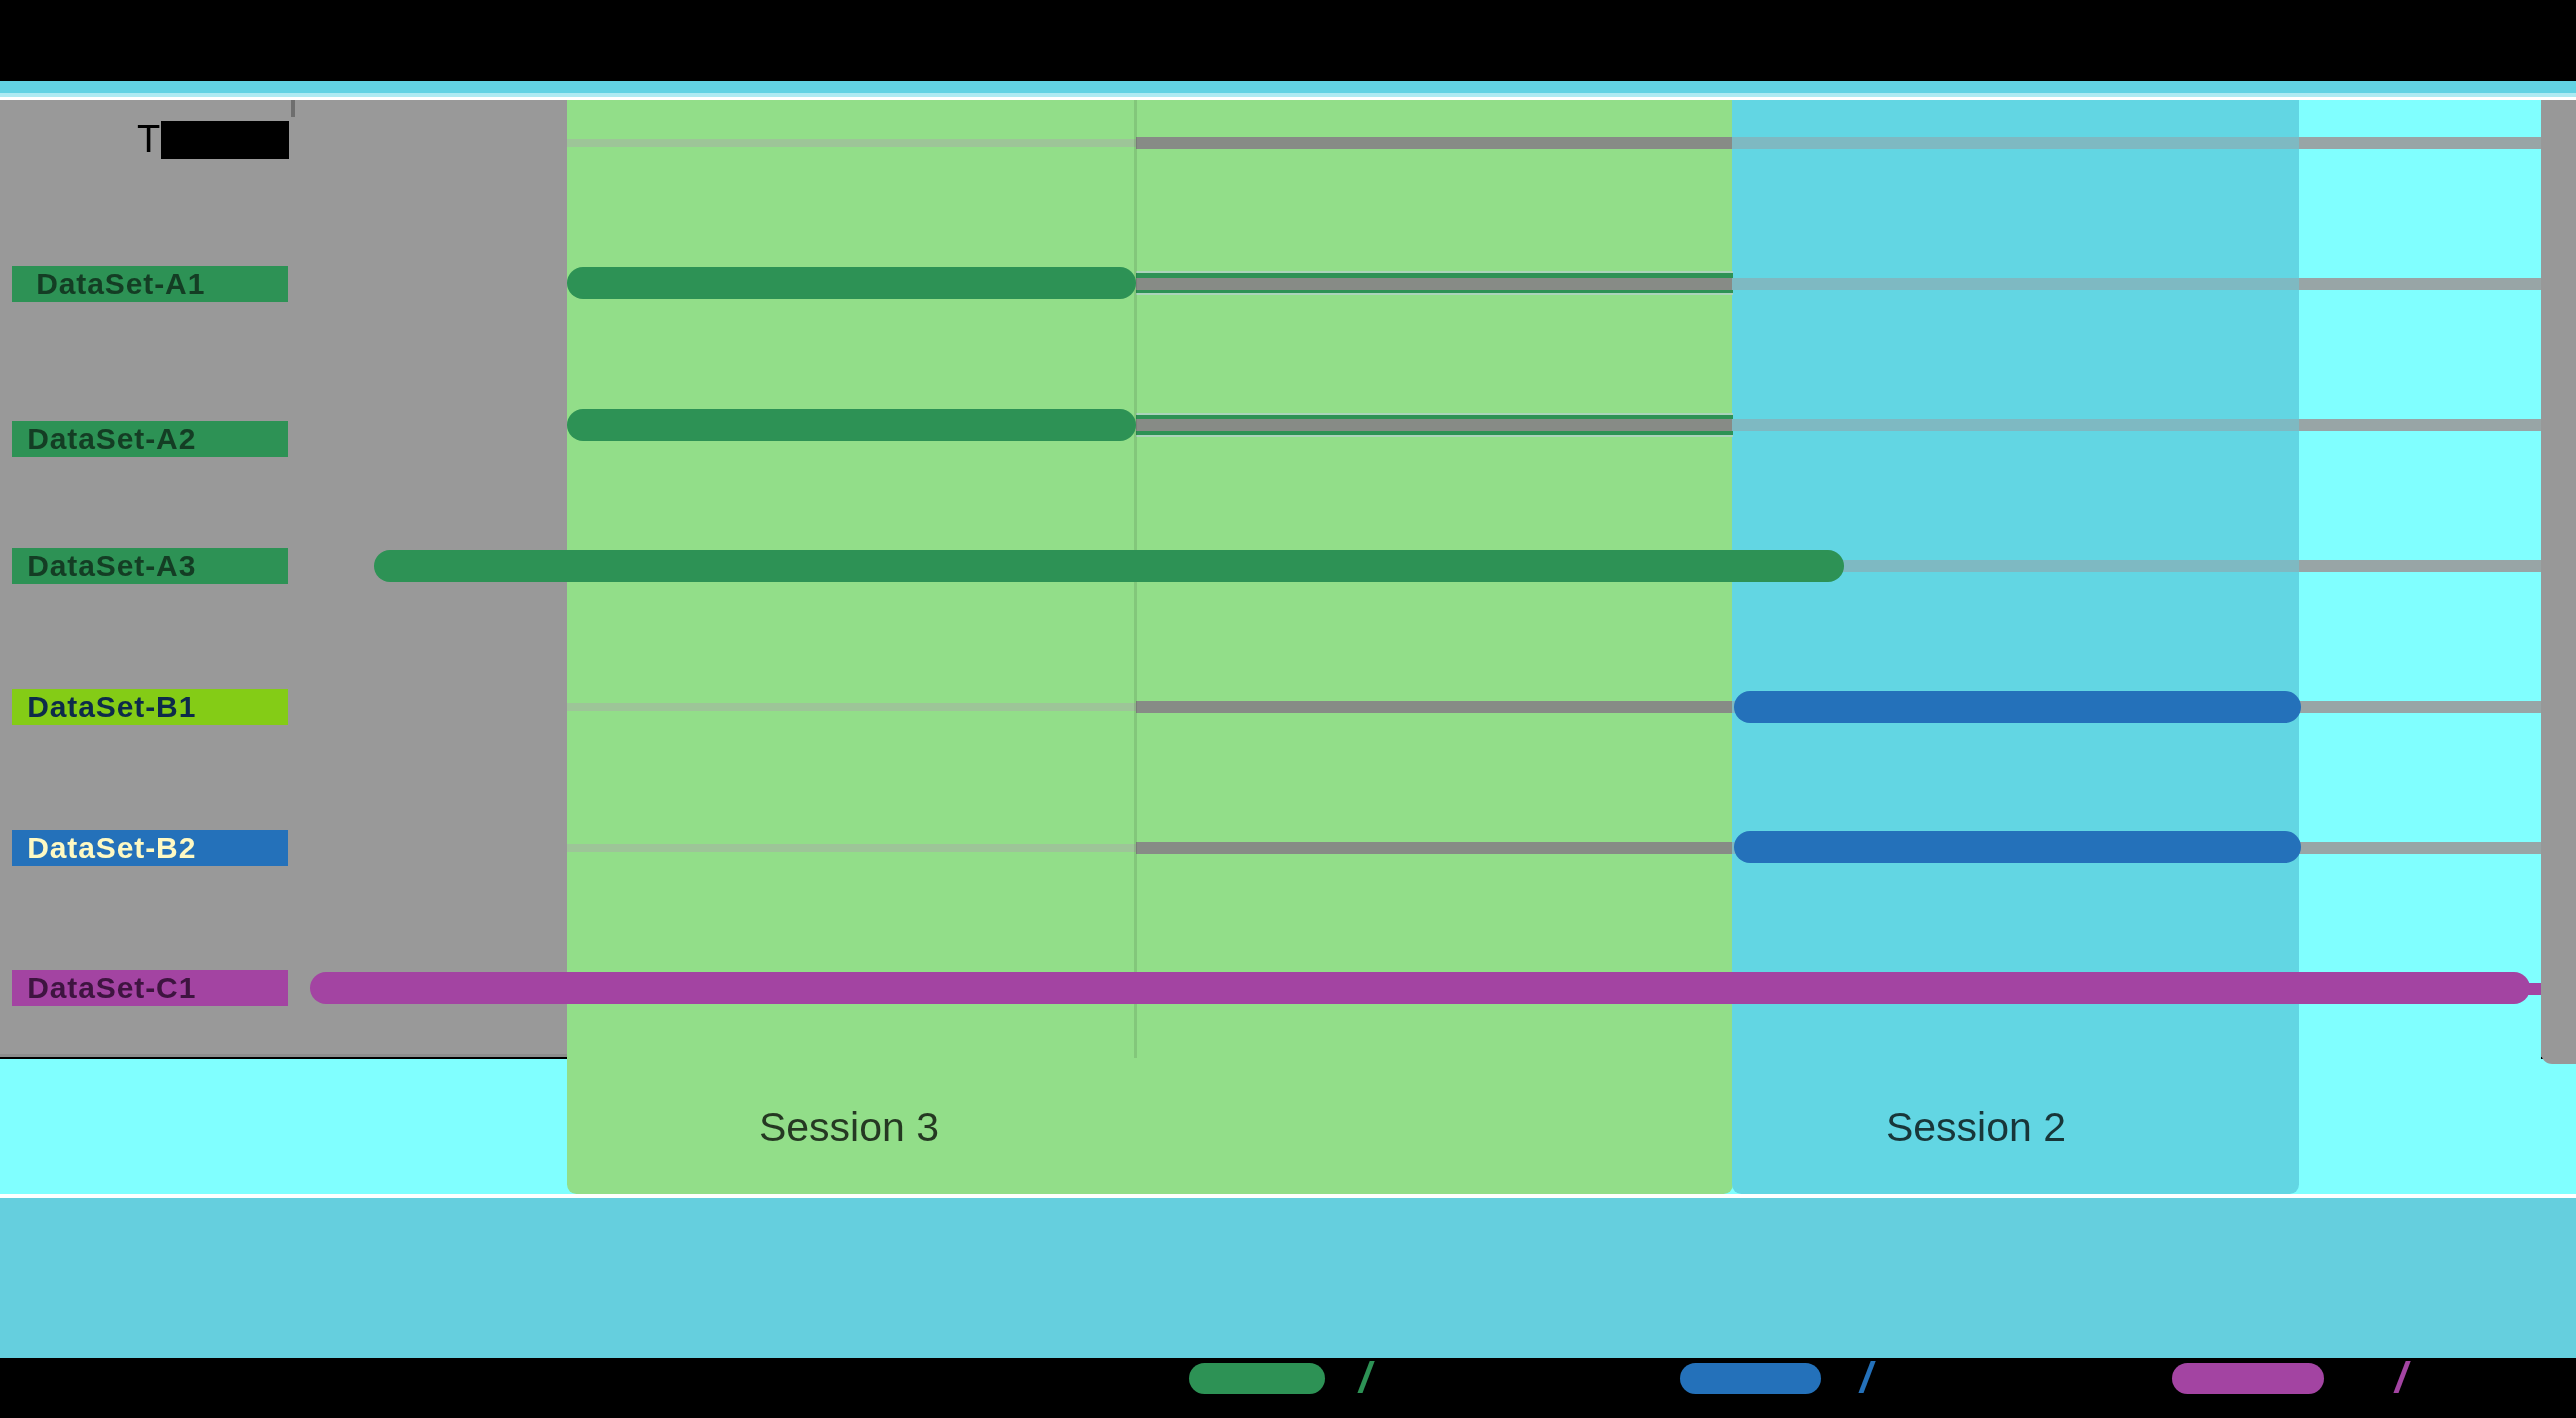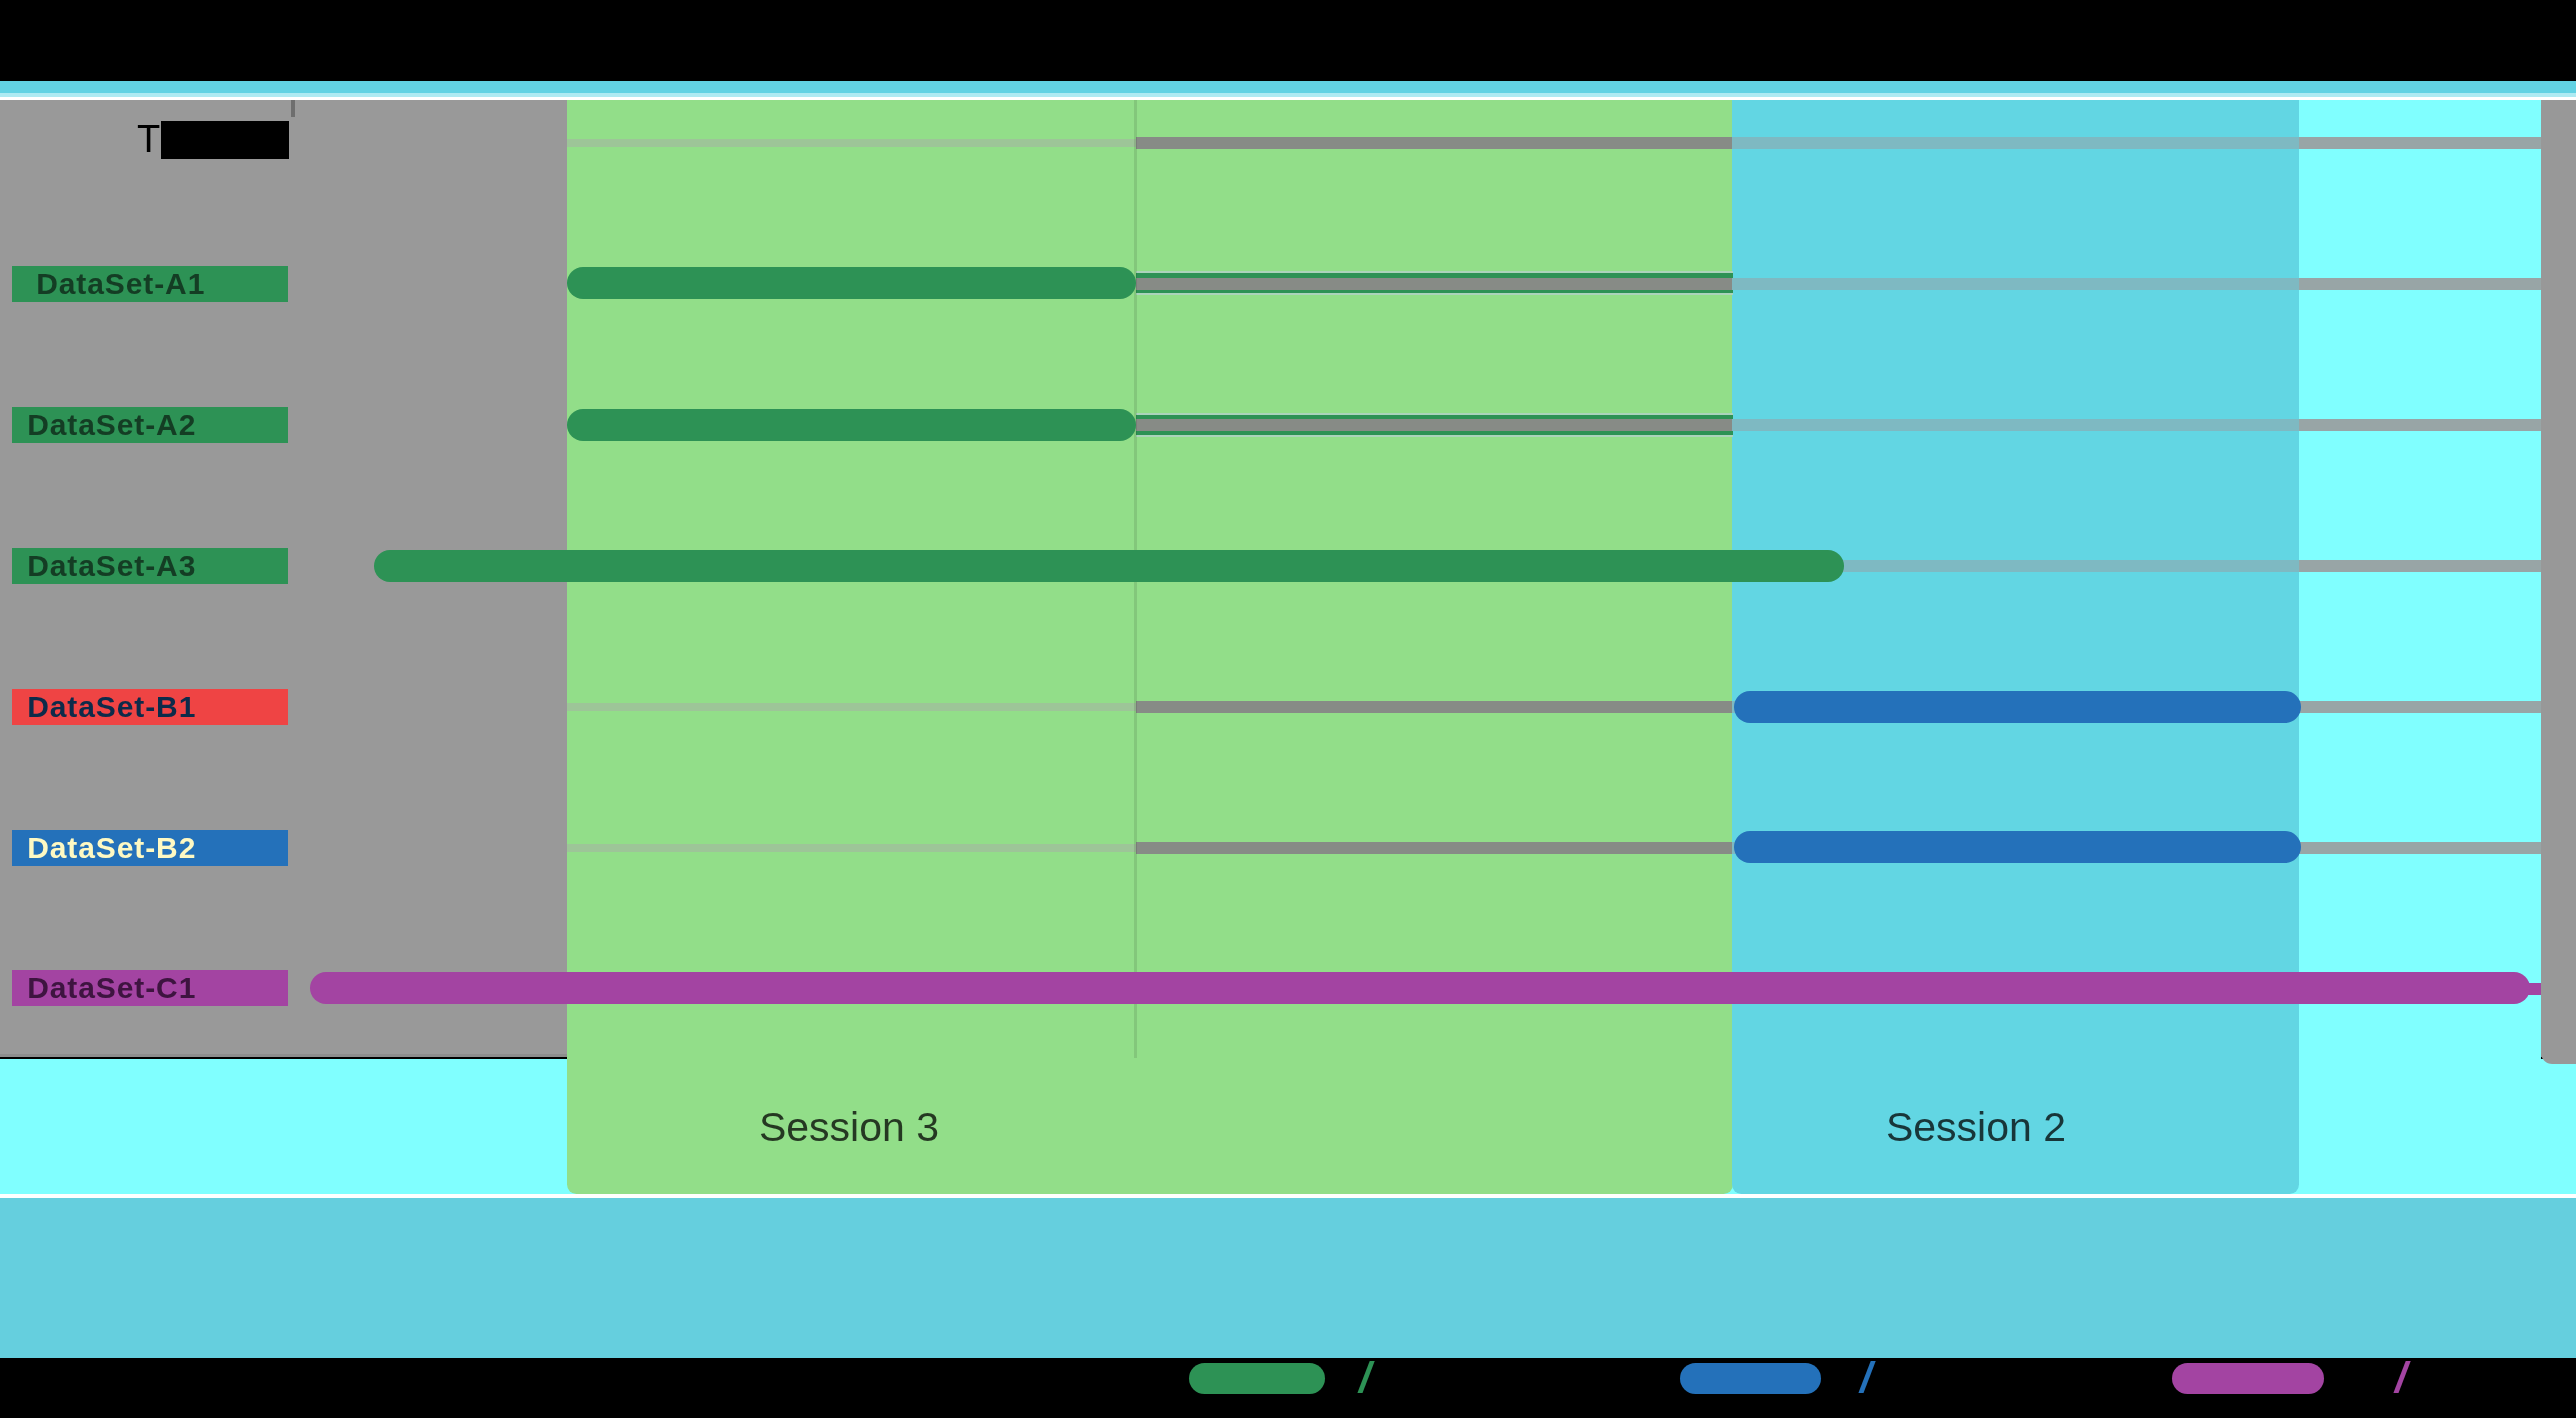--- a/index.html
+++ b/index.html
@@ -102,29 +102,29 @@
     <div class="abs gridline-thick" style="left: 2299px; width: 242px; top: 983px; background: rgb(152, 165, 166);"></div>
     <div class="abs axis-tick" style="left: 291px; top: 100px; width: 3.8px; height: 17px; background: rgb(110, 110, 110);"></div>
     <div class="abs v-gridline" style="left: 1134px; top: 100px; width: 2.8px; height: 958px; background: rgba(0, 0, 0, 0.1);"></div>
     <div class="abs task-tail" style="left: 1136px; width: 597px; top: 271px; height: 24.4px; background: rgb(45, 146, 85); border-top: 2.8px solid rgba(255, 255, 255, 0.6); border-bottom: 2.8px solid rgba(255, 255, 255, 0.6);"></div>
     <div class="abs task-bar" style="left: 567px; width: 569px; top: 267px; background: rgb(45, 146, 85);"></div>
     <div class="abs row-pill" style="top: 266px; background: rgb(45, 146, 85);">
       <span class="row-pill-label" style="color: rgb(20, 61, 36); padding-left: 24px;">DataSet-A1</span>
     </div>
     <div class="abs task-tail" style="left: 1136px; width: 597px; top: 413px; height: 24.4px; background: rgb(45, 146, 85); border-top: 2.8px solid rgba(255, 255, 255, 0.6); border-bottom: 2.8px solid rgba(255, 255, 255, 0.6);"></div>
     <div class="abs task-bar" style="left: 567px; width: 569px; top: 409px; background: rgb(45, 146, 85);"></div>
-    <div class="abs row-pill" style="top: 407px; background: rgb(45, 146, 85);">
+    <div class="abs row-pill" style="top: 421px; background: rgb(45, 146, 85);">
       <span class="row-pill-label" style="color: rgb(20, 61, 36);">DataSet-A2</span>
     </div>
     <div class="abs task-bar" style="left: 374px; width: 1470px; top: 550px; background: rgb(45, 146, 85);"></div>
     <div class="abs row-pill" style="top: 548px; background: rgb(45, 146, 85);">
       <span class="row-pill-label" style="color: rgb(20, 61, 36);">DataSet-A3</span>
     </div>
     <div class="abs task-bar" style="left: 1734px; width: 567px; top: 691px; background: rgb(36, 113, 186);"></div>
-    <div class="abs row-pill" style="top: 689px; background: #ef4444; text-align: right;">
+    <div class="abs row-pill" style="top: 689px; background: #84cc16; text-align: right;">
       <span class="row-pill-label" style="color: rgb(13, 43, 74);">DataSet-B1</span>
     </div>
     <div class="abs task-bar" style="left: 1734px; width: 567px; top: 831px; background: rgb(36, 113, 186);"></div>
     <div class="abs row-pill" style="top: 830px; background: rgb(36, 113, 186);">
       <span class="row-pill-label" style="color: #fef9c3;">DataSet-B2</span>
     </div>
     <div class="abs task-tail-thin" style="left: 2521px; width: 22.5px; top: 983px; height: 12.2px; background: rgb(163, 68, 162);"></div>
     <div class="abs task-bar" style="left: 310px; width: 2220px; top: 972px; background: rgb(163, 68, 162);"></div>
     <div class="abs row-pill" style="top: 970px; background: rgb(163, 68, 162);">
       <span class="row-pill-label" style="color: rgb(62, 20, 64);">DataSet-C1</span>

